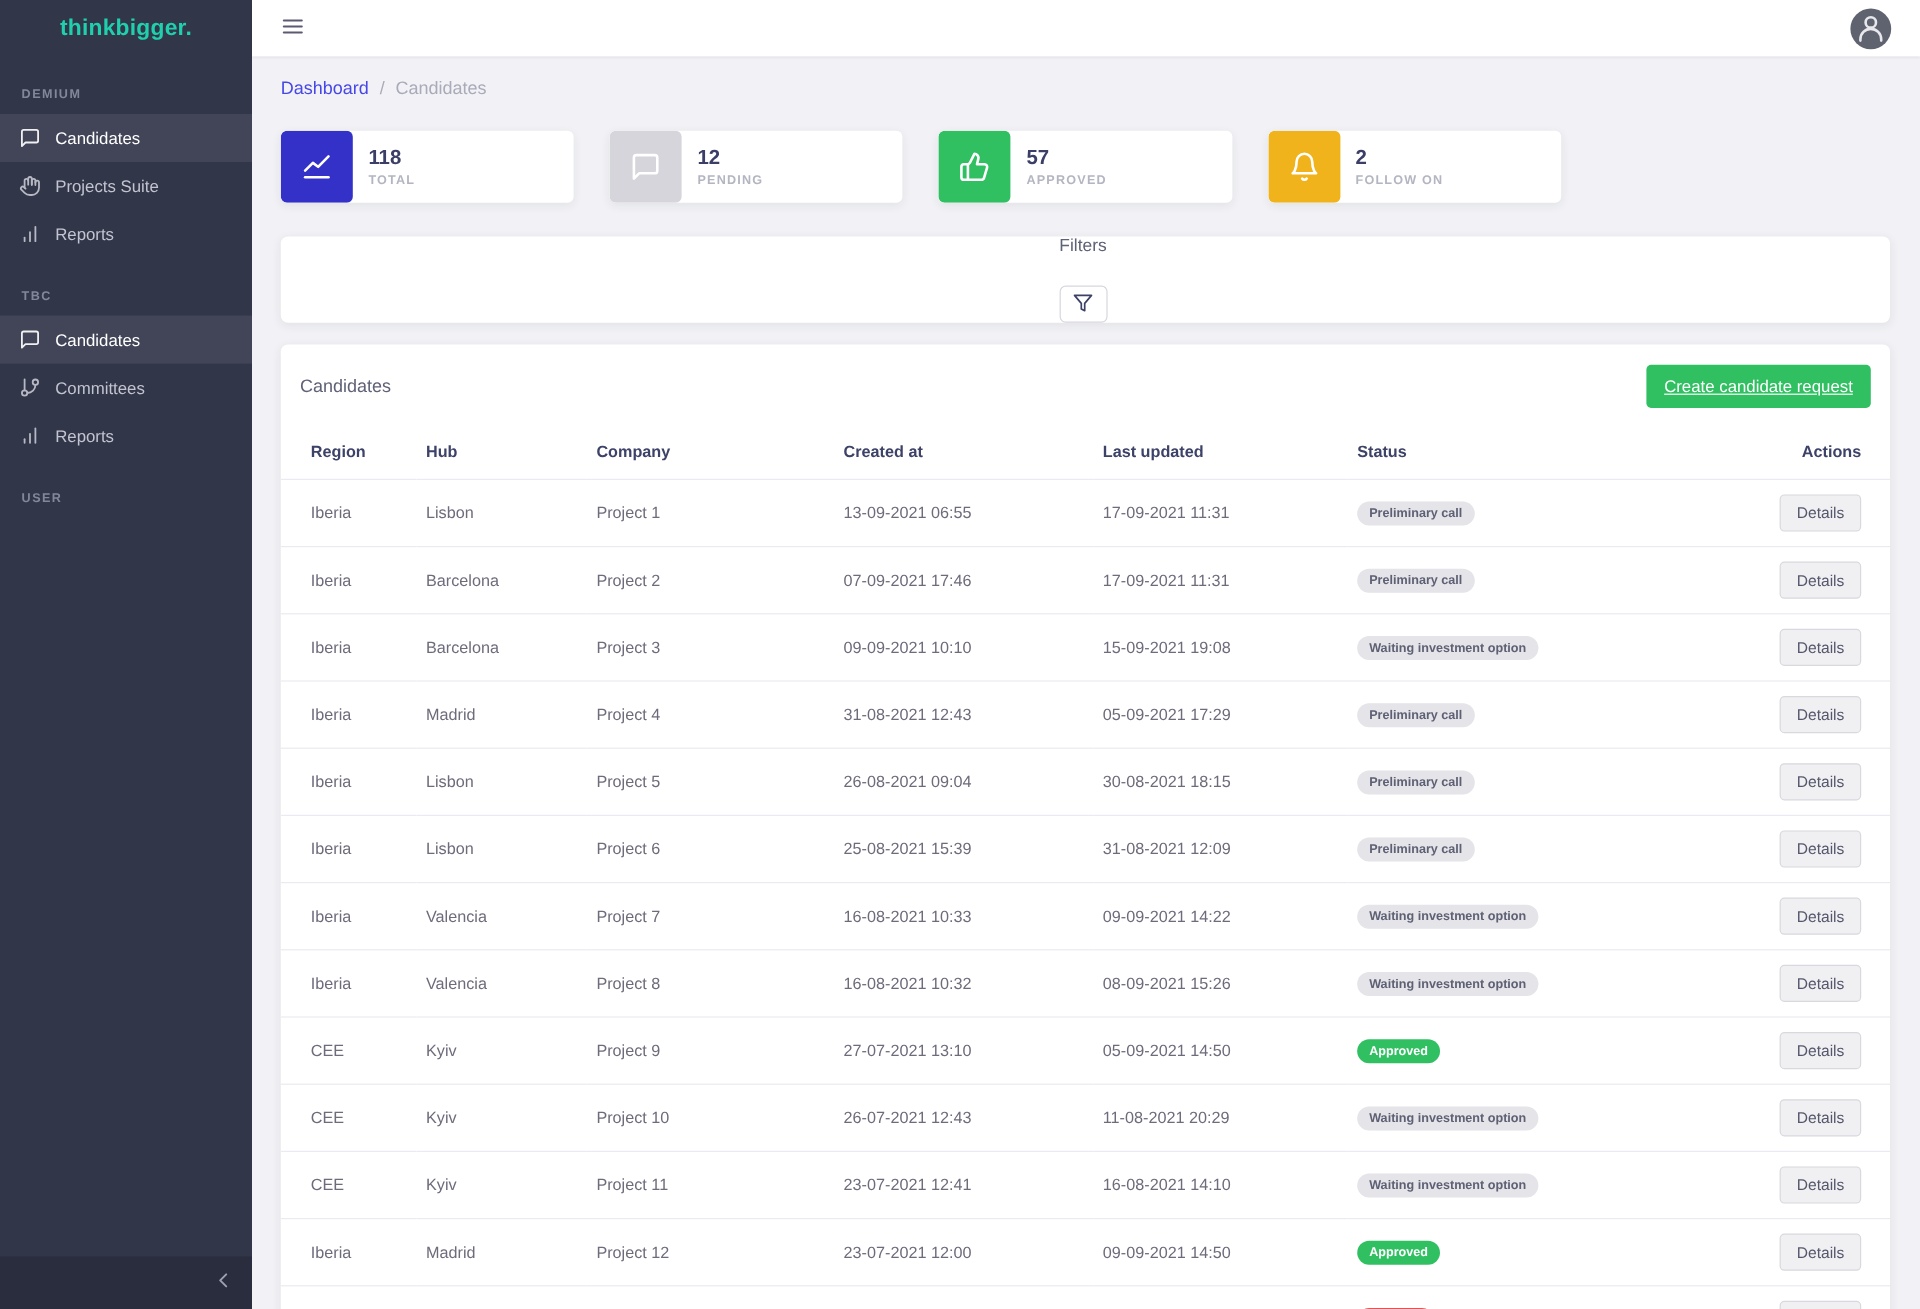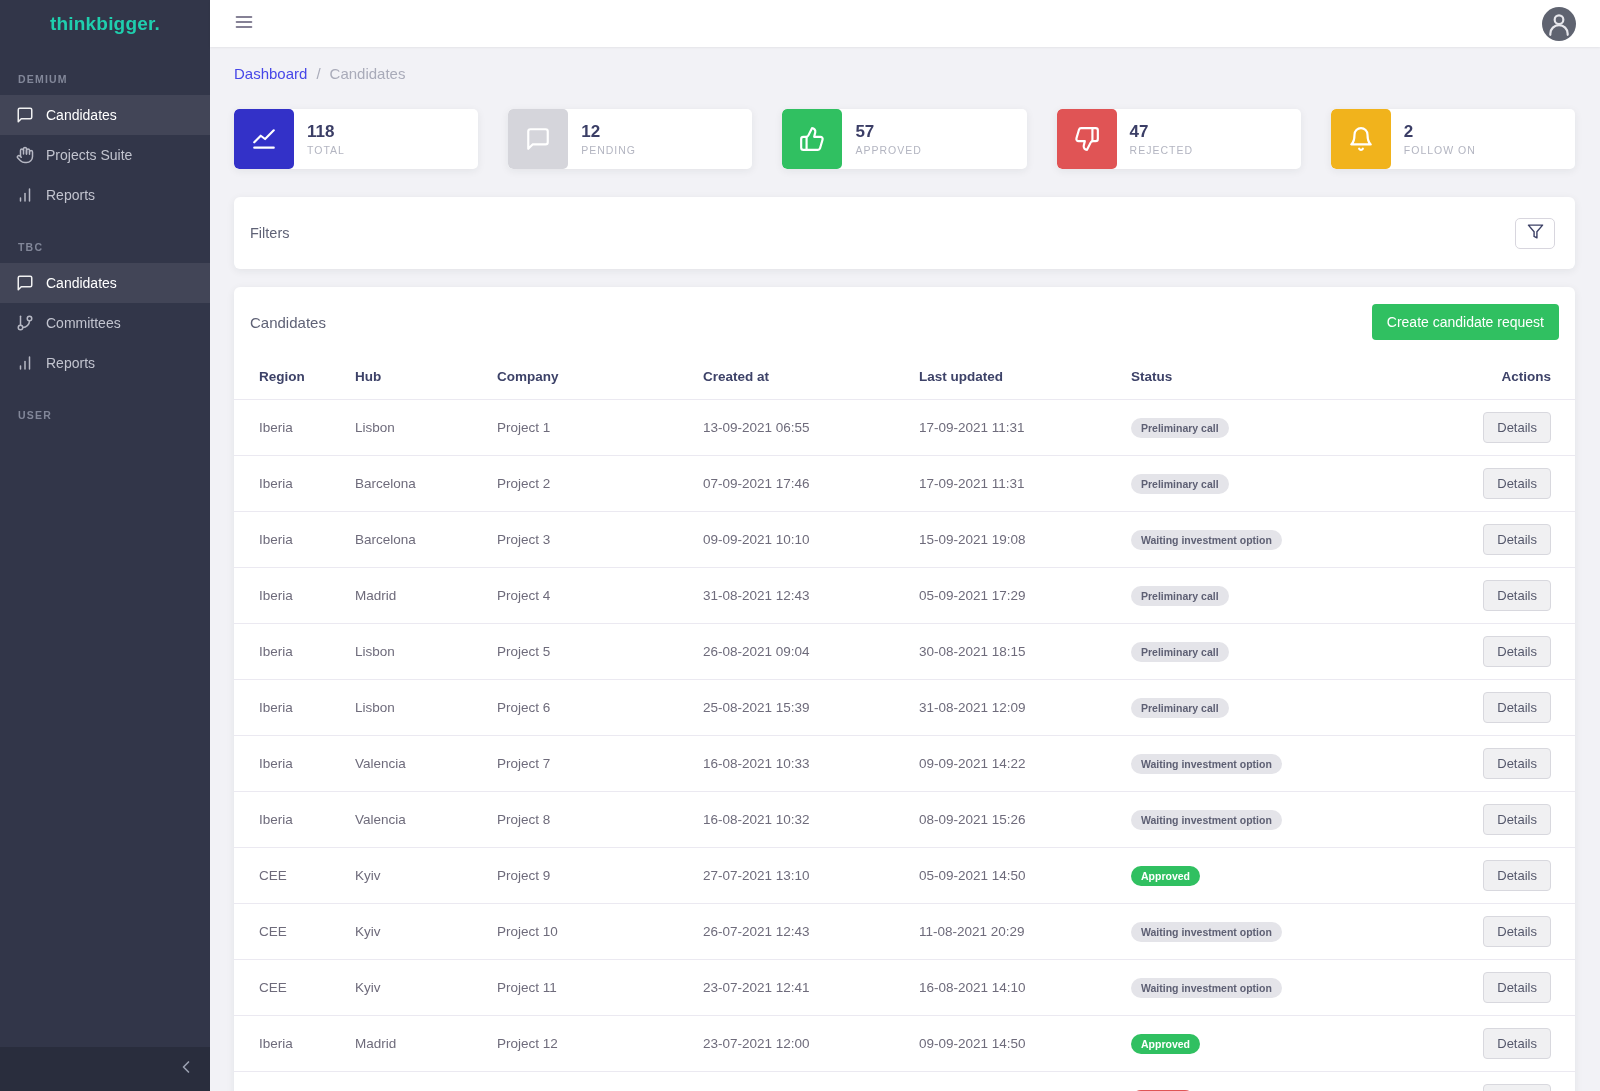--- a/index.html
+++ b/index.html
@@ -62,41 +62,41 @@
   .stat-card {
     background: #fff; border-radius: 5px; height: 60px; display: flex; align-items: center;
     box-shadow: 0 2px 8px rgba(34,41,47,.07); overflow: hidden;
   }
   .stat-ic {
     width: 60px; height: 60px; flex-shrink: 0; border-radius: 5px;
     display: flex; align-items: center; justify-content: center; color: #fff;
   }
   .stat-txt { padding-left: 13px; }
   .stat-val { font-size: 17px; font-weight: 700; color: var(--heading-navy); line-height: 1.15; }
-  .stat-lbl { font-size: 10.5px; font-weight: 400; letter-spacing: 1px; color: #b3b5c1; margin-top: 3px; text-align: right; }
+  .stat-lbl { font-size: 10.5px; font-weight: 700; letter-spacing: 1px; color: #b3b5c1; margin-top: 3px; text-align: right; }
 
   
-  .card { background: #fff; border-radius: 6px; box-shadow: 0 2px 8px rgba(34,41,47,.07); }
+  .card { background: #fff; border-radius: 6px; box-shadow: 0 2px 8px rgba(34,41,47,.07); flex-direction: column; }
   .filters-card {
     height: 72px; display: flex; align-items: center; justify-content: space-between;
     padding: 0 20px 0 16px; margin-bottom: 18px;
   }
   .filters-title { font-size: 14.5px; color: #5f6276; }
   .filter-btn {
     width: 40px; height: 31px; border: 1px solid #d8d6de; background: #fff;
     border-radius: 5px; display: flex; align-items: center; justify-content: center;
     color: #3d4166; cursor: pointer;
   }
 
   .table-card { overflow: hidden; }
   .table-head { display: flex; align-items: center; justify-content: space-between; padding: 17px 16px; }
   .table-title { font-size: 15px; color: #5f6276; }
   .create-btn {
     background: var(--green); border: 0; color: #fff; font-size: 14px;
-    padding: 10px 15px; border-radius: 4px; cursor: pointer; font-family: inherit;
+    padding: 10px 15px; border-radius: 4px; cursor: pointer; font-family: inherit; text-decoration: underline;
   }
 
   
   table { width: 100%; border-collapse: collapse; }
   thead th {
     text-align: left; font-size: 13.5px; font-weight: 700; color: #3d4268;
     padding: 12px 8px 15px;
   }
   th.col-region, td.col-region { padding-left: 25px; width: 113px; }
   th.col-hub    { width: 142px; }
@@ -253,32 +253,20 @@
                 <path d="M7 10v12"></path>
                 <path d="M15 5.88 14 10h5.83a2 2 0 0 1 1.92 2.56l-2.33 8A2 2 0 0 1 17.5 22H4a2 2 0 0 1-2-2v-8a2 2 0 0 1 2-2h2.76a2 2 0 0 0 1.79-1.11L12 2a3.13 3.13 0 0 1 3 3.88Z"></path>
               </svg>
             </div>
             <div class="stat-txt">
               <div class="stat-val">57</div>
               <div class="stat-lbl">APPROVED</div>
             </div>
           </div>
           <div class="stat-card">
-            <div class="stat-ic" style="background:#e05455">
-              <svg width="26" height="26" viewBox="0 0 24 24" fill="none" stroke="currentColor" stroke-width="2" stroke-linecap="round" stroke-linejoin="round">
-                <path d="M17 14V2"></path>
-                <path d="M9 18.12 10 14H4.17a2 2 0 0 1-1.92-2.56l2.33-8A2 2 0 0 1 6.5 2H20a2 2 0 0 1 2 2v8a2 2 0 0 1-2 2h-2.76a2 2 0 0 0-1.79 1.11L12 22a3.13 3.13 0 0 1-3-3.88Z"></path>
-              </svg>
-            </div>
-            <div class="stat-txt">
-              <div class="stat-val">47</div>
-              <div class="stat-lbl">REJECTED</div>
-            </div>
-          </div>
-          <div class="stat-card">
             <div class="stat-ic" style="background:#f1b31c">
               <svg width="26" height="26" viewBox="0 0 24 24" fill="none" stroke="currentColor" stroke-width="2" stroke-linecap="round" stroke-linejoin="round">
                 <path d="M18 8A6 6 0 0 0 6 8c0 7-3 9-3 9h18s-3-2-3-9"></path>
                 <path d="M13.73 21a2 2 0 0 1-3.46 0"></path>
               </svg>
             </div>
             <div class="stat-txt">
               <div class="stat-val">2</div>
               <div class="stat-lbl">FOLLOW ON</div>
             </div>

